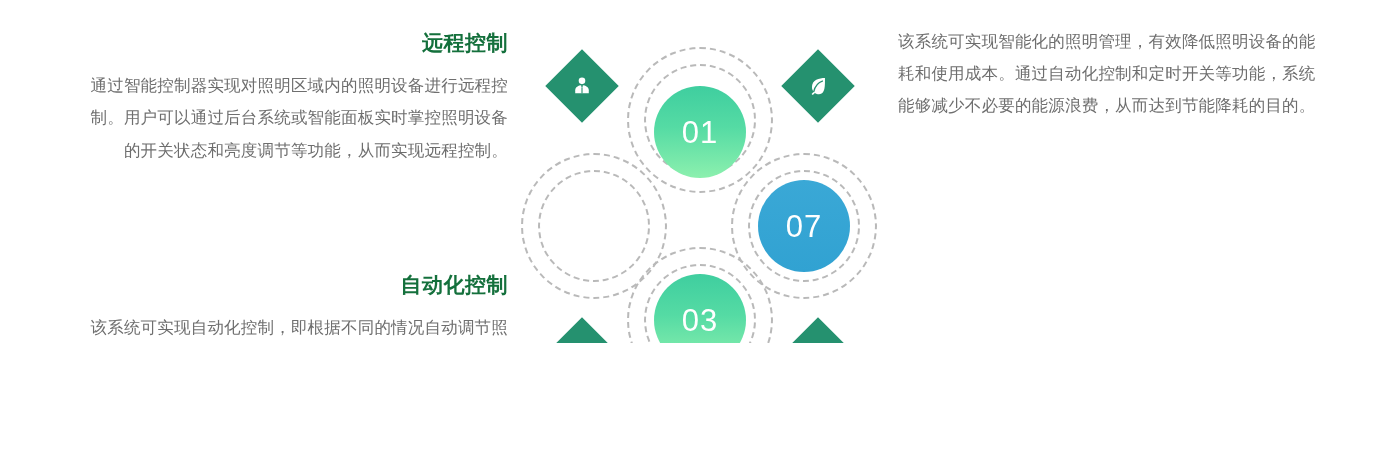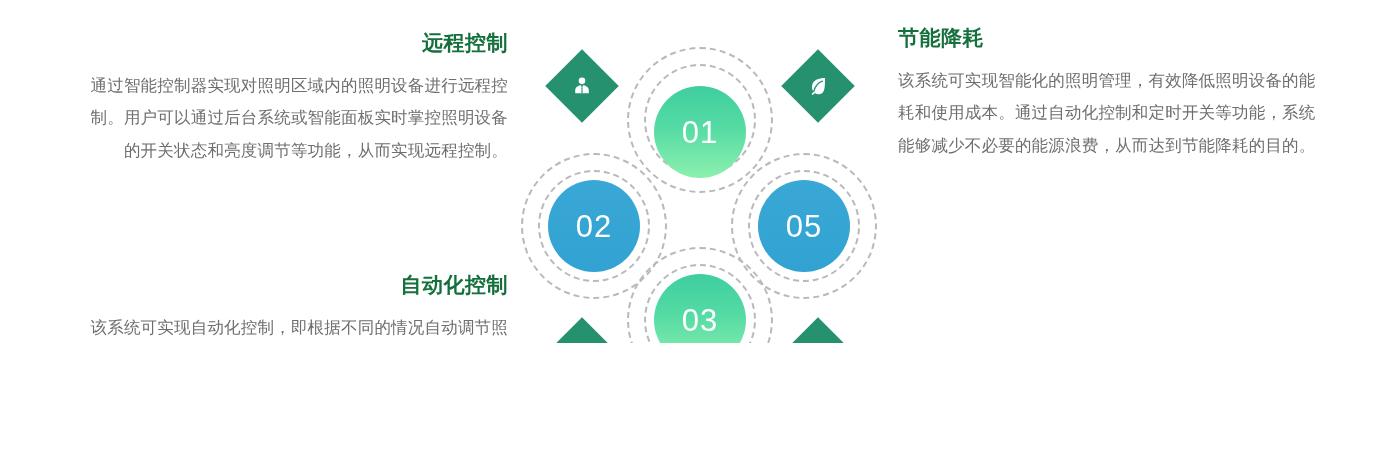--- a/index.html
+++ b/index.html
@@ -136,21 +136,20 @@
 <body>
 
 <div id="stage">
 
   <div class="block left" id="block-remote">
     <p class="heading">远程控制</p>
     <p class="body">通过智能控制器实现对照明区域内的照明设备进行远程控制。用户可以通过后台系统或智能面板实时掌控照明设备的开关状态和亮度调节等功能，从而实现远程控制。</p>
   </div>
 
   <div class="block right" id="block-energy">
-    <p class="heading">节能降耗</p>
     <p class="body">该系统可实现智能化的照明管理，有效降低照明设备的能耗和使用成本。通过自动化控制和定时开关等功能，系统能够减少不必要的能源浪费，从而达到节能降耗的目的。</p>
   </div>
 
   <div class="block left" id="block-automation">
     <p class="heading">自动化控制</p>
     <p class="body">该系统可实现自动化控制，即根据不同的情况自动调节照明设备的亮度和开关状态。例如，在白天光线充足的情况下，系统会自动降低照明设备的亮度，以节能降耗。</p>
   </div>
 
 
   <div id="diagram">
@@ -161,28 +160,25 @@
     <div class="ring-outer" id="ring-04-outer"></div>
 
     <div class="ring-inner" id="ring-01-inner"></div>
     <div class="ring-inner" id="ring-02-inner"></div>
     <div class="ring-inner" id="ring-03-inner"></div>
     <div class="ring-inner" id="ring-04-inner"></div>
 
     <div class="node green" id="node-01">
       <span class="num">01</span>
     </div>
-    <div class="node blue" id="node-02">
-      <span class="num">02</span>
-    </div>
     <div class="node green" id="node-03">
       <span class="num">03</span>
     </div>
     <div class="node blue" id="node-04">
-      <span class="num">05</span>
+      <span class="num">07</span>
     </div>
 
     <div class="diamond" id="dia-person">
       <span class="glyph">
         <svg width="22" height="22" viewBox="0 0 24 24" fill="#ffffff">
           <circle cx="12" cy="6.4" r="3.6"></circle>
           <path d="M12 11.2c-4.2 0-7.4 2.3-7.4 5.3V20h14.8v-3.5c0-3-3.2-5.3-7.4-5.3z"></path>
           <path d="M10.7 11.4l1.3 2.6 1.3-2.6-1.3-.5z" fill="#25916F"></path>
           <rect x="11.4" y="13.6" width="1.2" height="6.4" fill="#25916F"></rect>
         </svg>

